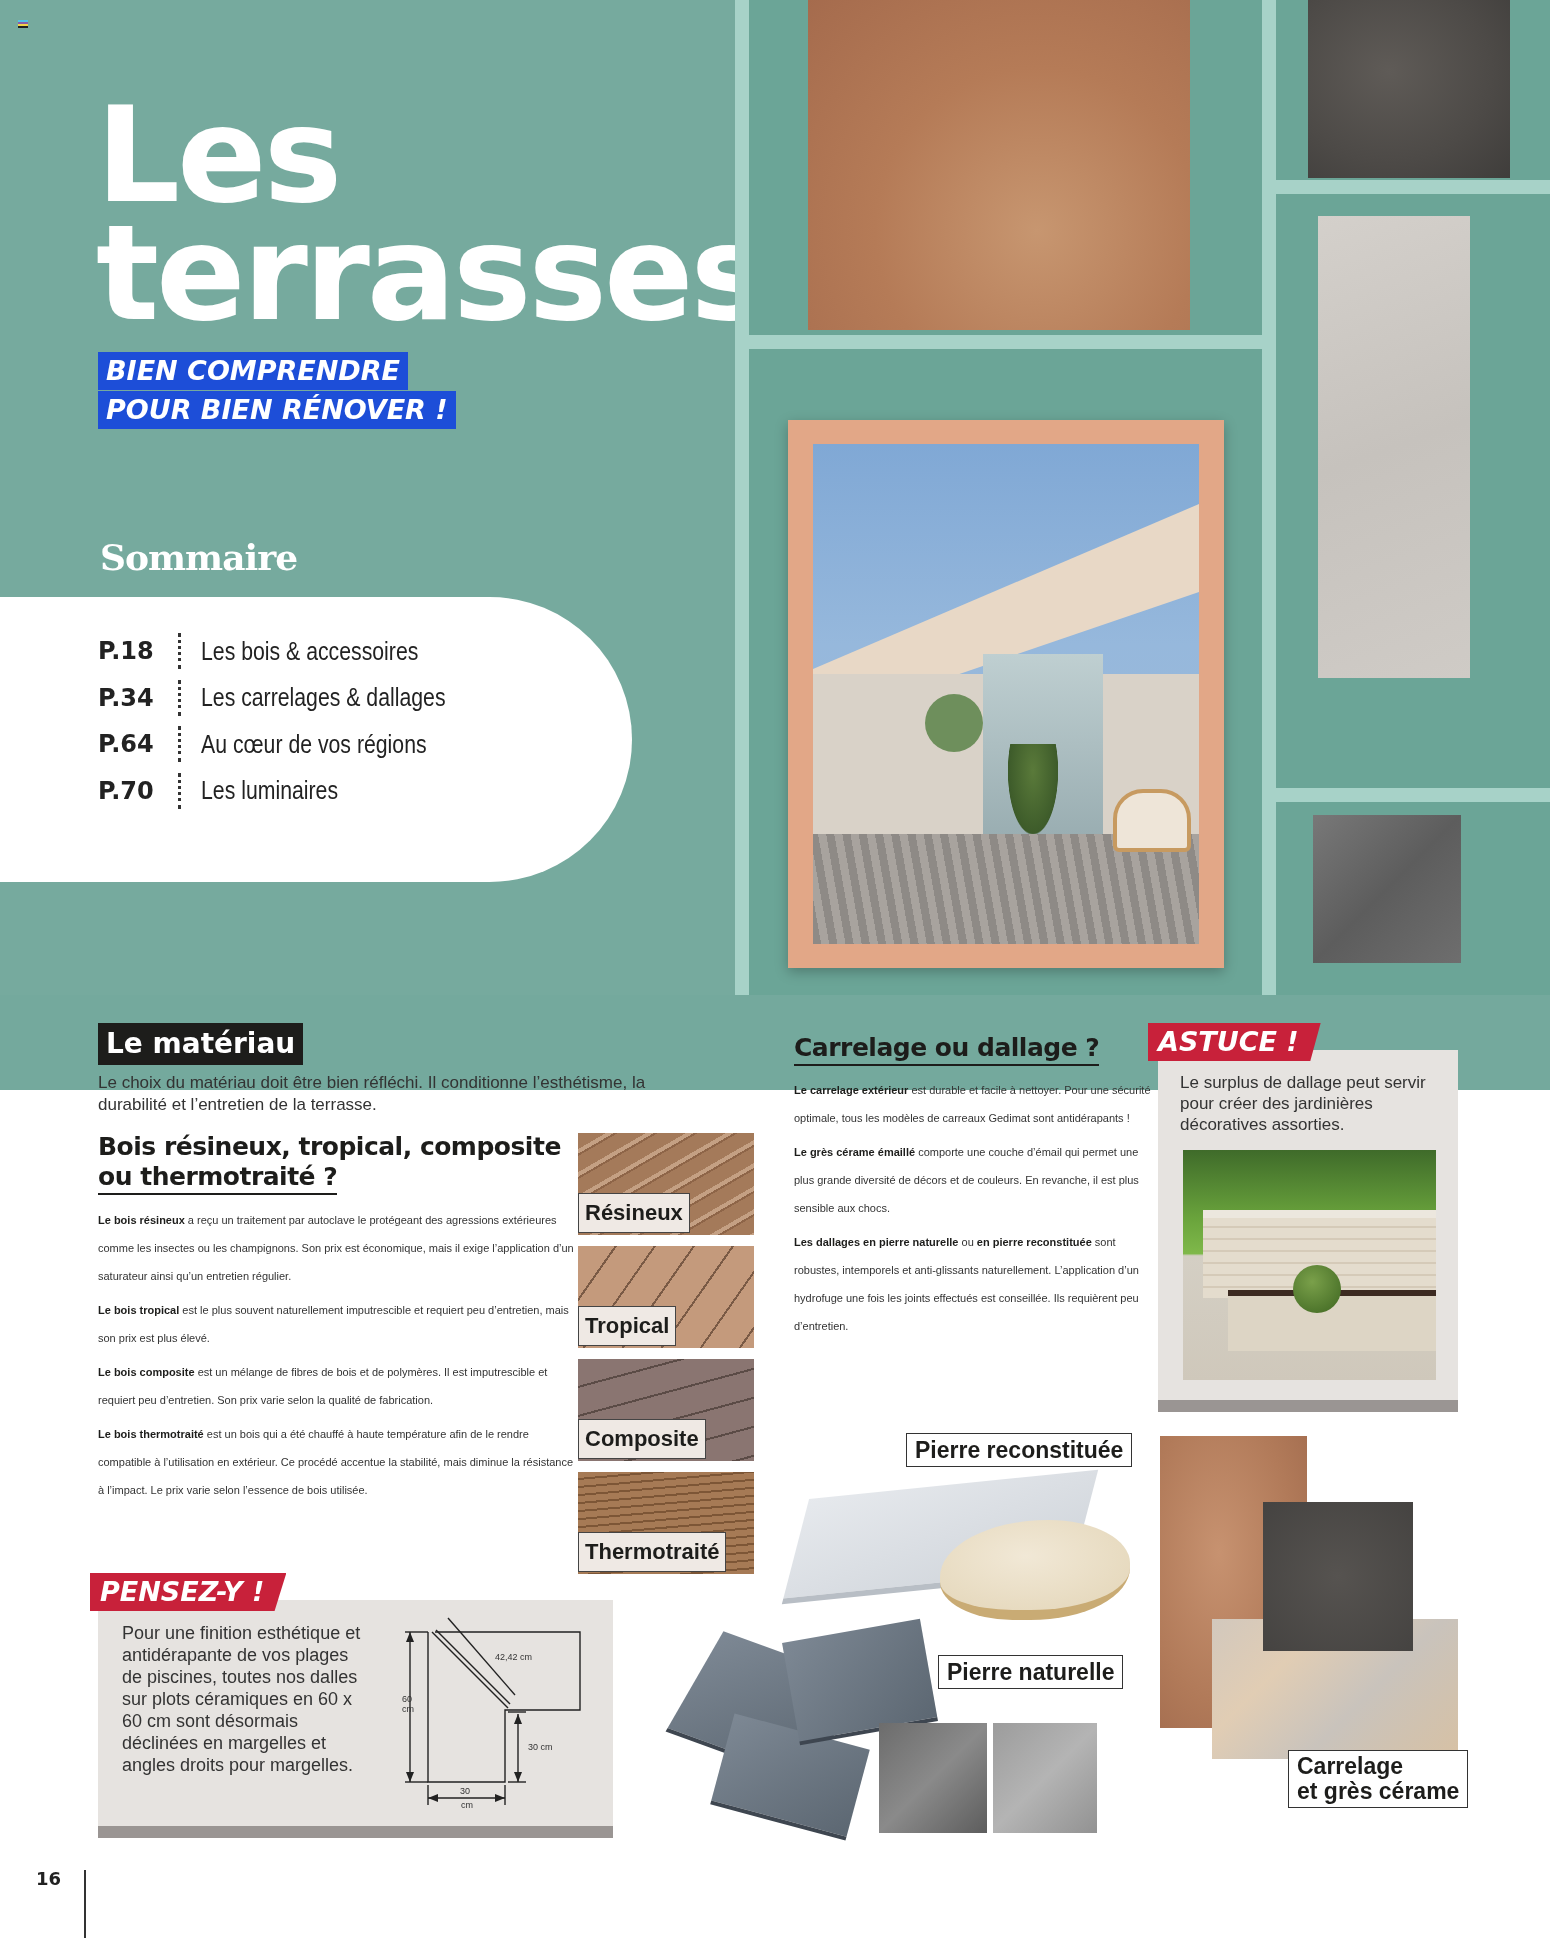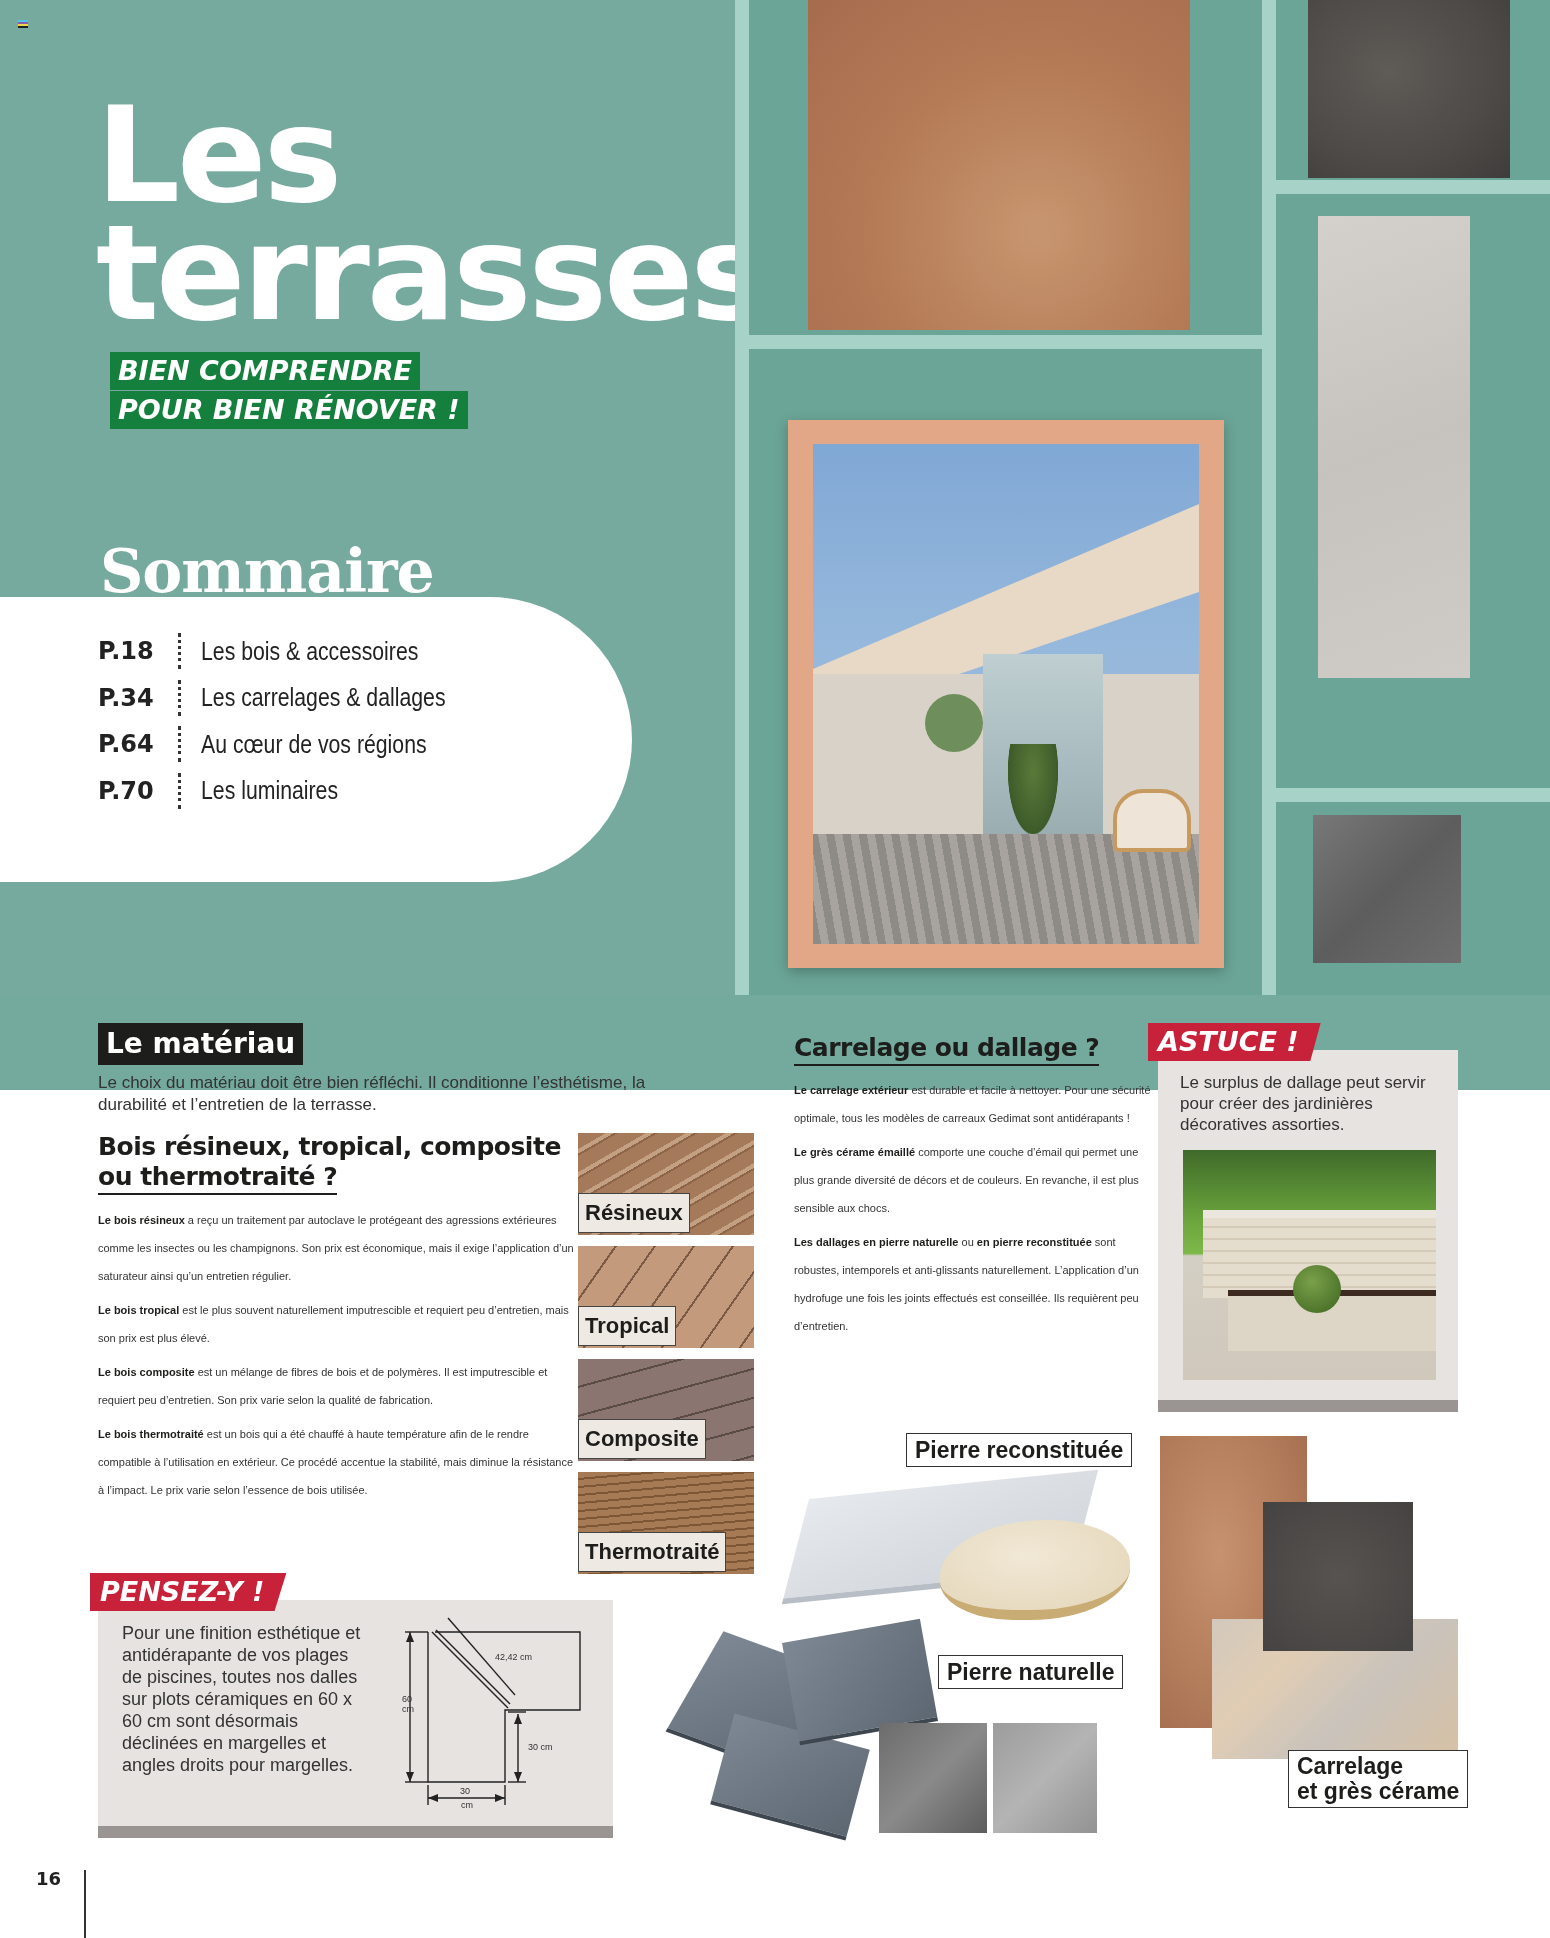--- a/index.html
+++ b/index.html
@@ -7,25 +7,25 @@
   .abs { position: absolute; }
 
   
   .hero { left: 0; top: 0; width: 1550px; height: 1090px; background: #74a99d; overflow: hidden; }
   .hero-left { left: 0; top: 0; width: 735px; height: 995px; background: #76aa9e; }
   .corner-mark { left: 18px; top: 20px; width: 10px; height: 10px; }
   .corner-mark span { display: block; height: 2px; }
   .title { left: 96px; top: 96px; color: #fff; font-family: "DejaVu Sans", sans-serif; font-weight: 900; font-size: 132px; line-height: 118px; letter-spacing: -3px; }
   .title .l1 { display: block; }
   .title .l2 { display: block; }
-  .badge-red { background: #15803d; color: #fff; font-family: "DejaVu Sans", sans-serif; font-weight: 900; font-style: italic; font-size: 27px; padding: 2px 8px; line-height: 34px; margin-left: 12px; }
+  .badge-red { background: #1d4ed8; color: #fff; font-family: "DejaVu Sans", sans-serif; font-weight: 900; font-style: italic; font-size: 27px; padding: 2px 8px; line-height: 34px; }
   .sub1 { left: 98px; top: 352px; }
   .sub2 { left: 98px; top: 391px; }
 
-  .sommaire-title { left: 100px; top: 536px; color: #fff; font-family: "DejaVu Serif", serif; font-weight: bold; font-size: 60px; letter-spacing: -1px; }
+  .sommaire-title { left: 100px; top: 536px; color: #fff; font-family: "DejaVu Serif", serif; font-weight: bold; font-size: 36px; letter-spacing: -1px; }
   .sommaire-box { left: 0; top: 597px; width: 632px; height: 285px; background: #fff; border-radius: 0 160px 160px 0; }
   .toc { left: 98px; top: 628px; }
   .toc-row { display: flex; align-items: center; height: 46.5px; }
   .toc-page { width: 70px; font-family: "DejaVu Sans", sans-serif; font-weight: bold; font-size: 24px; color: #222; }
   .toc-sep { width: 2px; height: 36px; border-left: 3px dotted #333; margin: 0 18px 0 10px; }
   .toc-label { font-family: "Liberation Sans Narrow", "Liberation Sans", sans-serif; font-size: 25px; color: #222; transform: scaleX(0.85); transform-origin: left; white-space: nowrap; }
 
   
   .shelf-wall { background: #6ba597; }
   .shelf-bar { background: #a7d2c8; }

